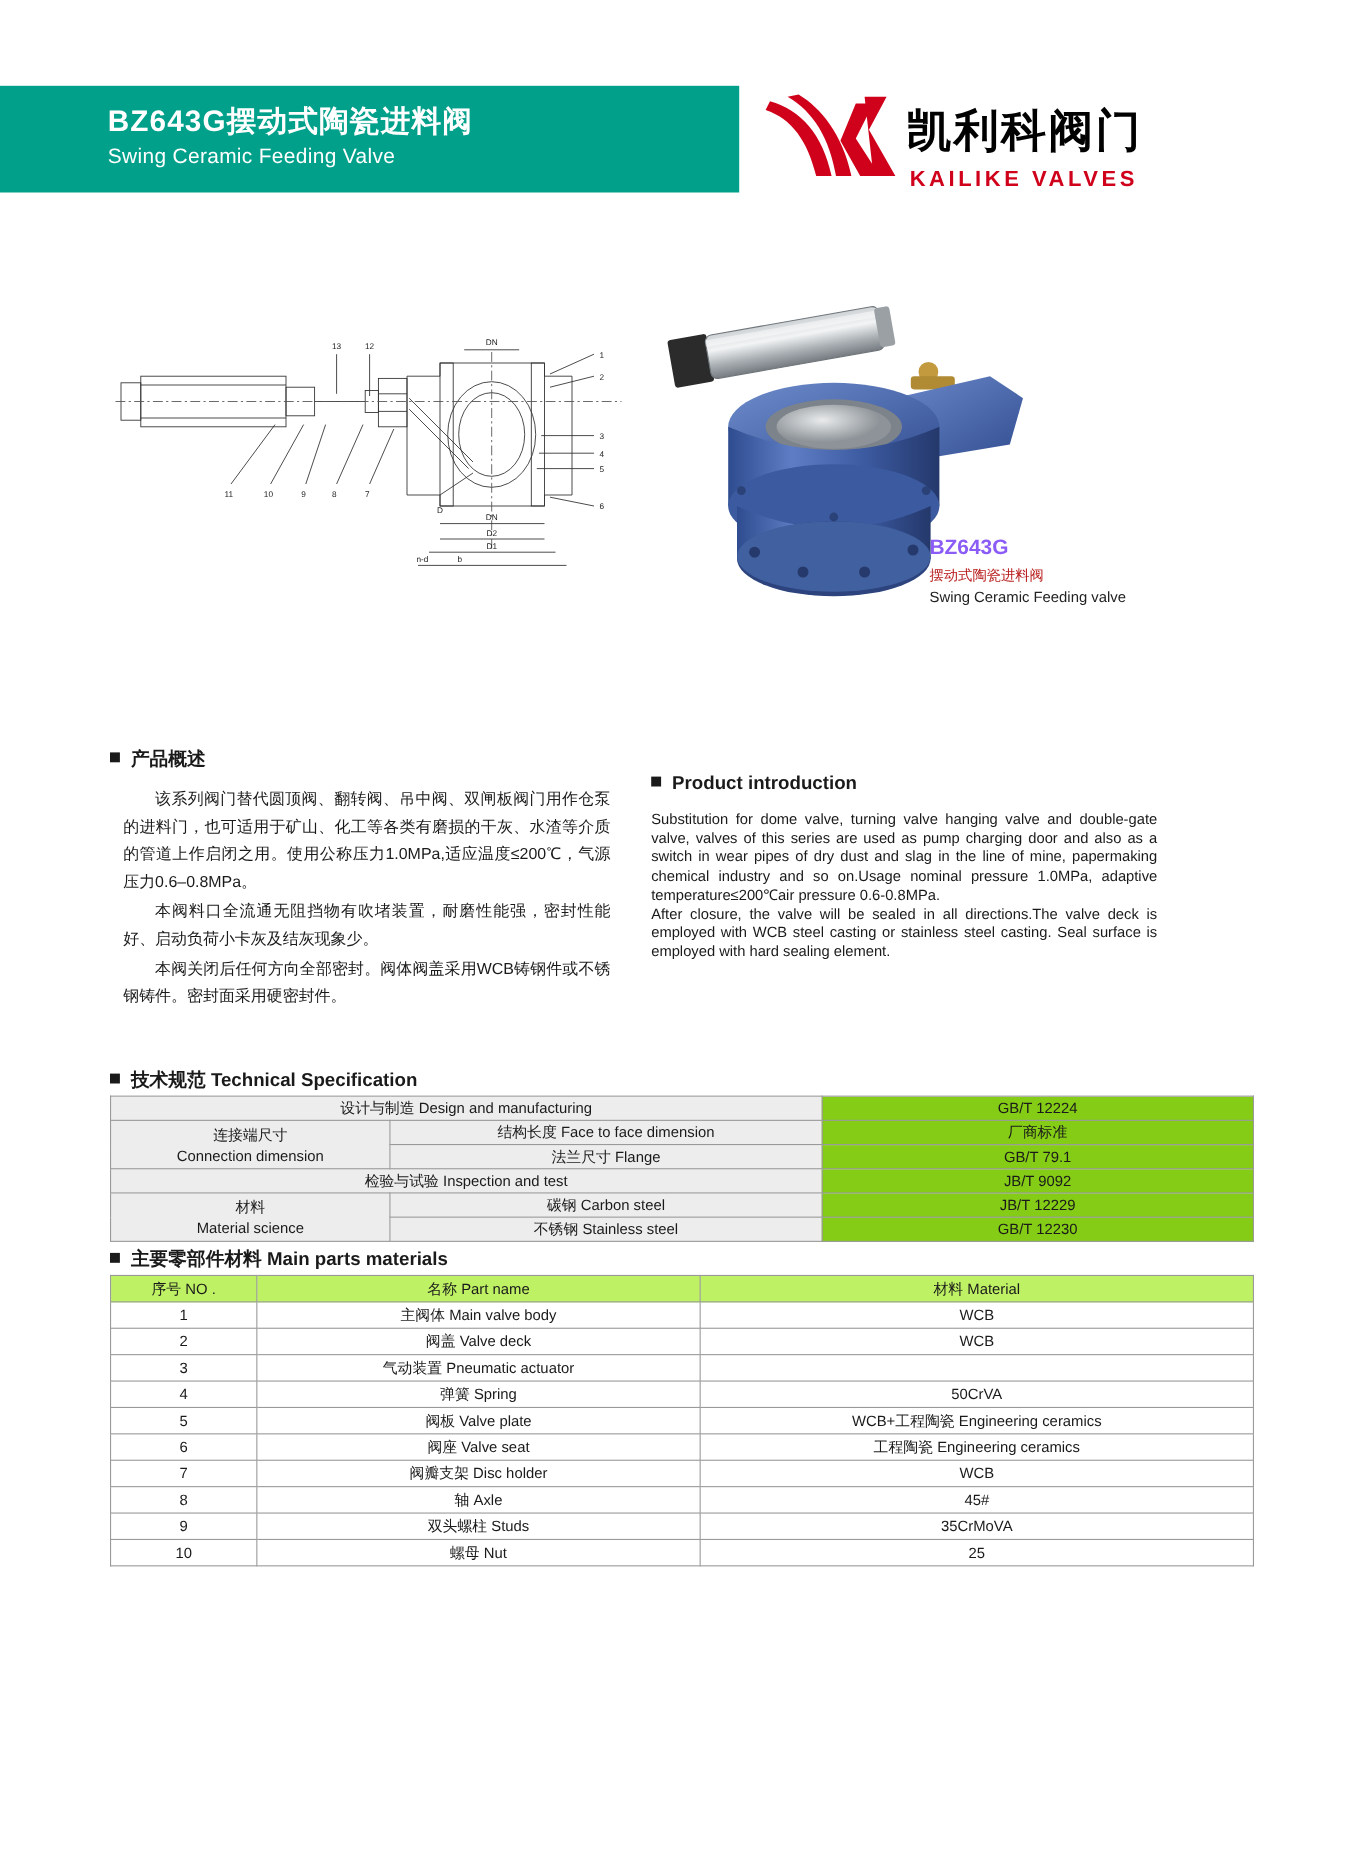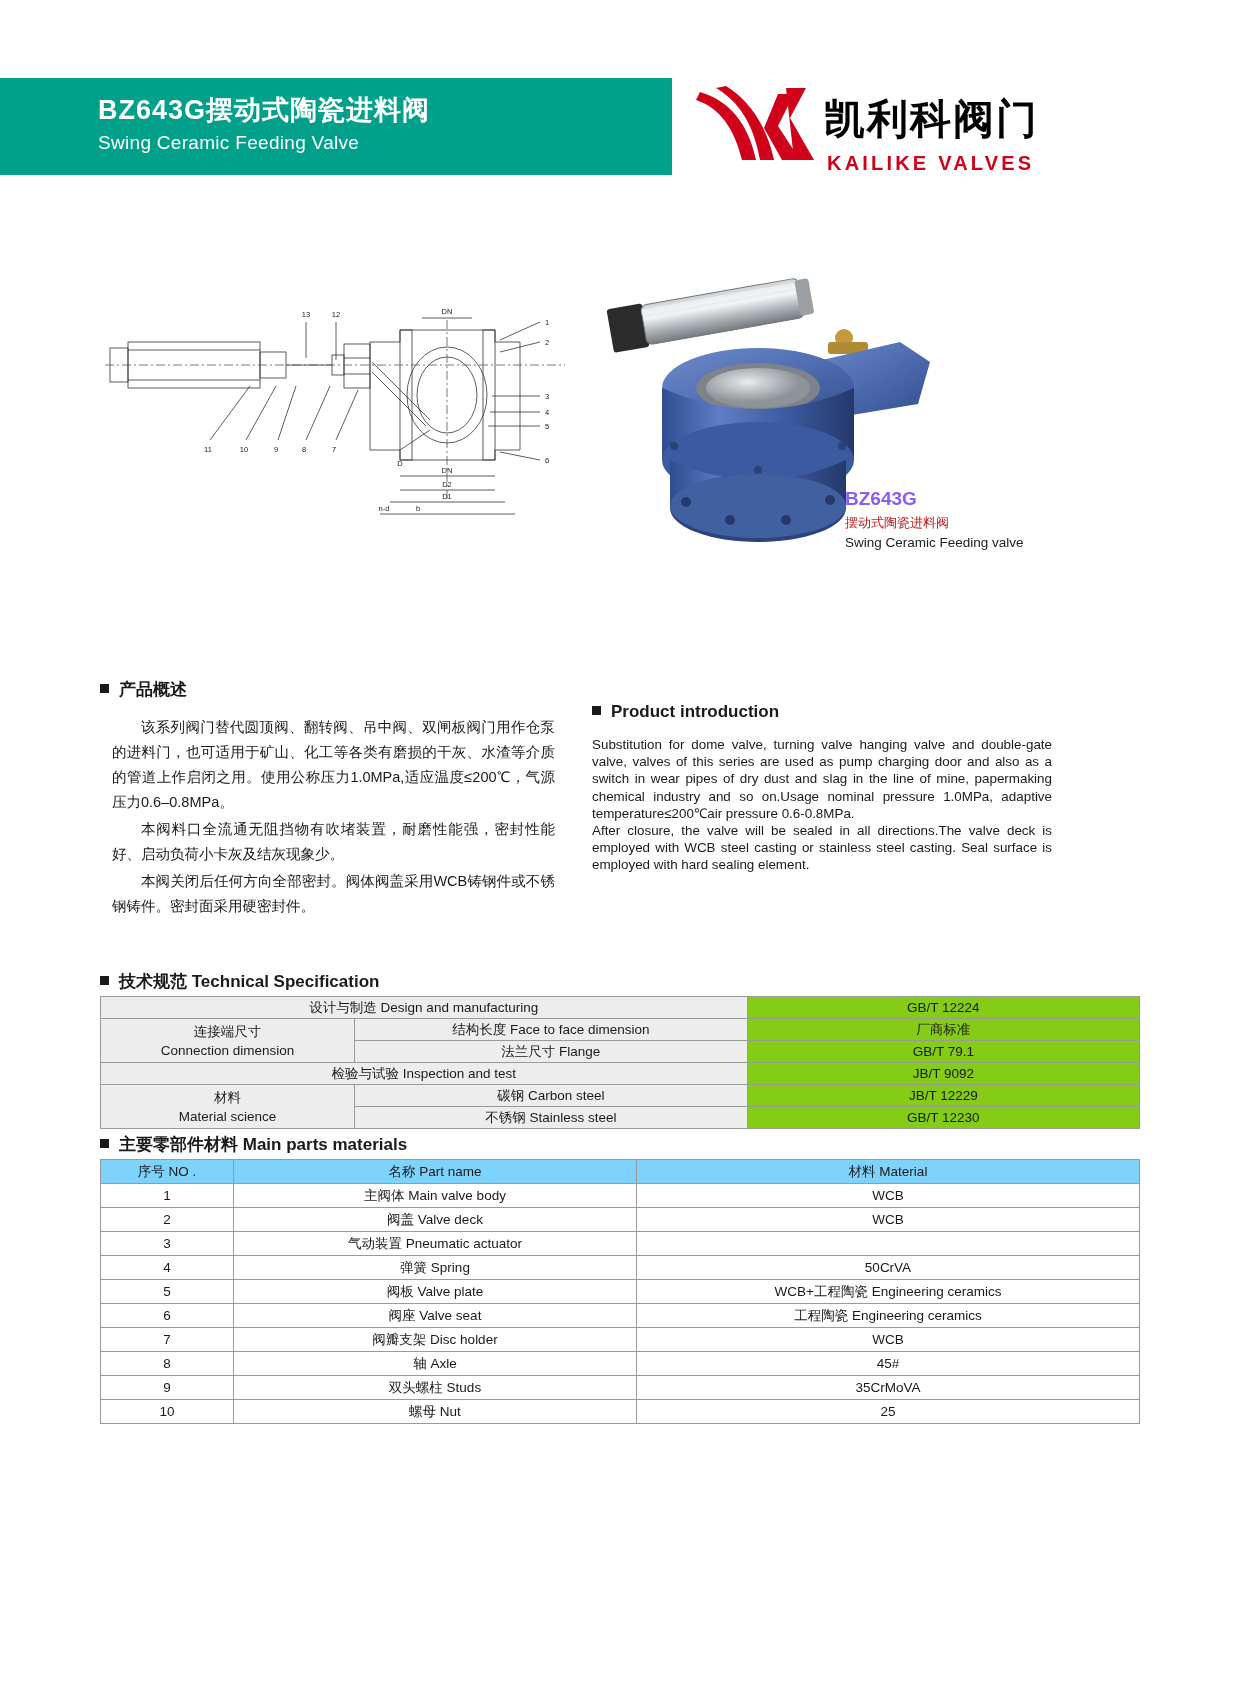--- a/index.html
+++ b/index.html
@@ -76,21 +76,21 @@
   .tbl-tech td{
     border:1px solid #9a9a9a;text-align:center;height:19px;padding:1px 4px;
     background:#84cc16;
   }
   .tbl-tech td.lbl{background:#ededed;}
   .parts-head{position:absolute;left:100px;top:1133px;}
   .tbl-parts{
     position:absolute;left:100px;top:1159px;width:1040px;
   }
   .tbl-parts th{
-    border:1px solid #9a9a9a;background:#7dd3fc;font-weight:normal;
+    border:1px solid #9a9a9a;background:#bef264;font-weight:normal;
     height:21px;font-size:13.5px;
   }
   .tbl-parts td{
     border:1px solid #9a9a9a;text-align:center;height:21px;font-size:13.5px;
   }
   .colw1{width:130px;}
   .colw2{width:400px;}
 </style>
 </head>
 <body>

